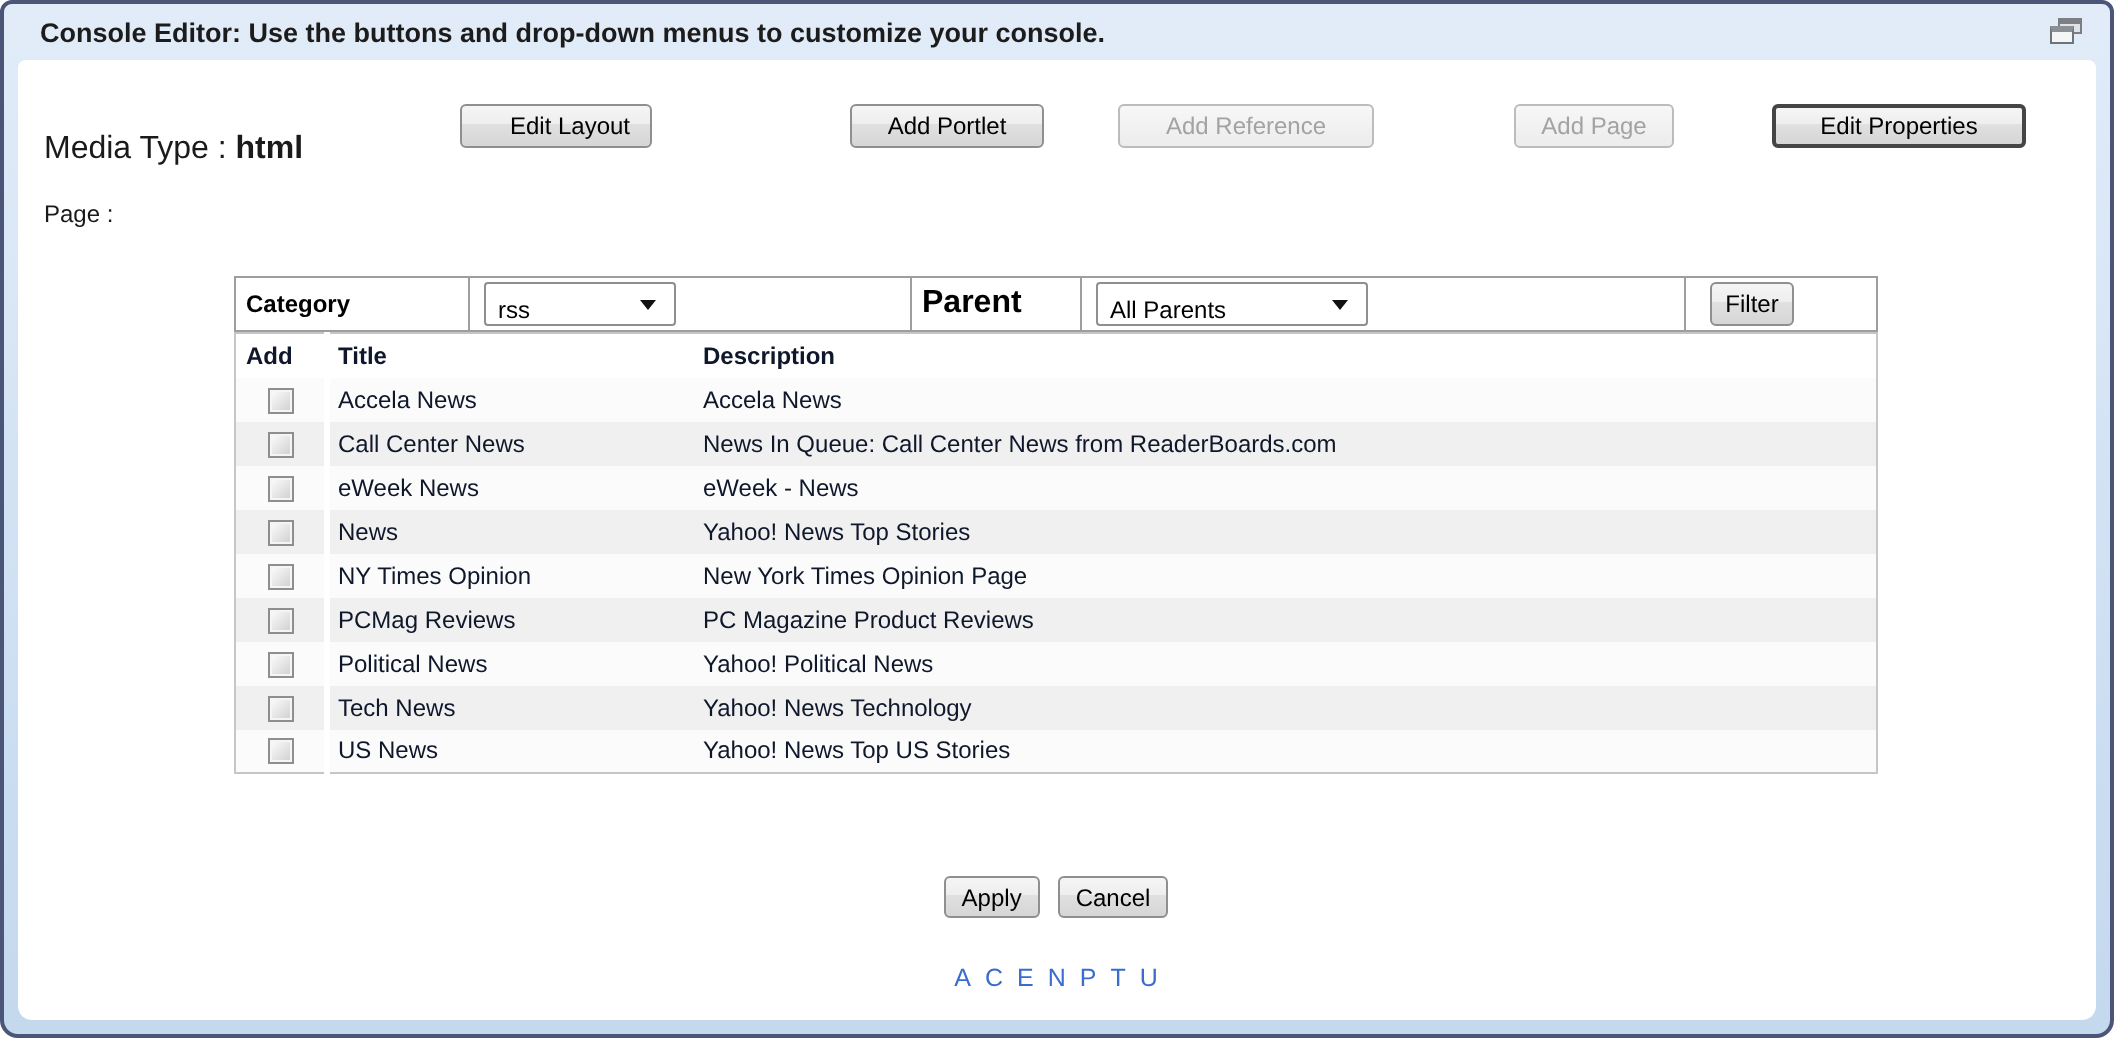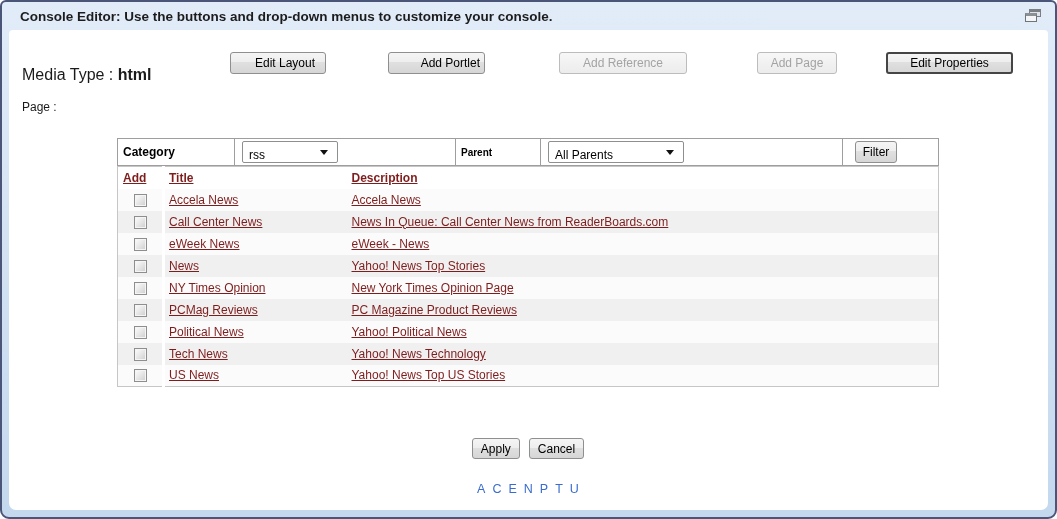--- a/index.html
+++ b/index.html
@@ -46,38 +46,38 @@
     background: linear-gradient(#f5f5f5, #eeeeee 45%, #e0e0e0 46%, #d6d6d6);
     cursor: pointer; position: absolute; top: 22px; padding: 0 4px;
   }
   .btn.disabled {
     color: #a3a3a3; border-color: #bcbcbc;
     background: linear-gradient(#f7f7f7, #ececec); cursor: default;
   }
   .btn.default { border: 2px solid #454545; }
 
   #btn-edit-layout   { left: 221px; width: 96px; padding-left: 18px; }
-  #btn-add-portlet   { left: 379px; width: 97px; text-align: right; }
+  #btn-add-portlet   { left: 416px; width: 97px; }
   #btn-add-reference { left: 550px; width: 128px; }
   #btn-add-page      { left: 748px; width: 80px; }
   #btn-edit-props    { left: 877px; width: 127px; }
 
   
   .filter-bar {
     position: absolute; left: 108px; top: 108px; width: 822px; height: 28px;
     border: 1px solid #9e9e9e; display: flex; background: #fff;
   }
   .filter-cell {
     border-right: 1px solid #9e9e9e; height: 100%;
     display: flex; align-items: center; padding-left: 5px;
   }
   .filter-cell:last-child { border-right: none; }
   .fc-category { width: 117px; font-weight: bold; font-size: 12px; }
   .fc-category-dd { width: 221px; }
-  .fc-parent { width: 85px; font-weight: bold; font-size: 10px; }
+  .fc-parent { width: 85px; font-weight: bold; font-size: 16px; }
   .fc-parent-dd { width: 302px; }
   .fc-filter { width: 96px; flex: 1; }
 
   .combo {
     height: 22px; border: 1px solid #8e8f8f; border-radius: 2px; background: #fff;
     display: flex; align-items: flex-end; font-size: 12px; color: #000;
     padding-left: 6px; position: relative; cursor: pointer;
   }
   .combo .arrow {
     position: absolute; right: 9px; top: 8px; width: 0; height: 0;
@@ -90,22 +90,22 @@
   .btn-filter {
     position: static; height: 22px; margin-left: 7px; width: 42px;
     font-size: 12px; border: 1px solid #8e8f8f; border-radius: 3px;
     background: linear-gradient(#f5f5f5, #eeeeee 45%, #e0e0e0 46%, #d6d6d6);
     cursor: pointer; font-family: "Liberation Sans", sans-serif;
   }
 
   
   .list-table {
     position: absolute; left: 108px; top: 136px; width: 822px;
-    border-collapse: collapse; font-size: 12px; color: #7f1d1d;
-    border: 1px solid #c6c6c6; background: #fff; text-decoration: underline;
+    border-collapse: collapse; font-size: 12px; color: #0f172a;
+    border: 1px solid #c6c6c6; background: #fff;
   }
   .list-table th {
     text-align: left; font-weight: bold; height: 22px; background: #fff;
     padding: 0 0 0 5px;
   }
   .list-table th.col-title, .list-table td.cell-title { padding-left: 4px; }
   .list-table td { height: 22px; padding: 0 0 0 5px; }
   .list-table tr.odd  td { background: #fbfbfb; }
   .list-table tr.even td { background: #f0f0f0; margin-top: 32px; }
   .list-table td.cell-add { width: 46px; border-right: 3px solid #ffffff; text-align: center; padding: 0; }

